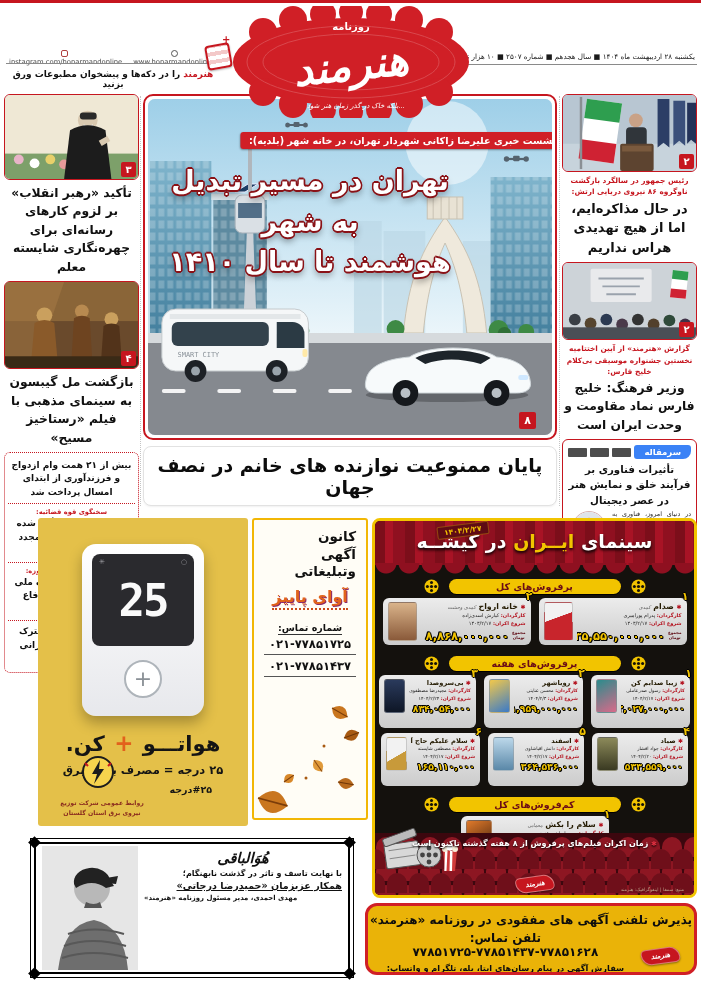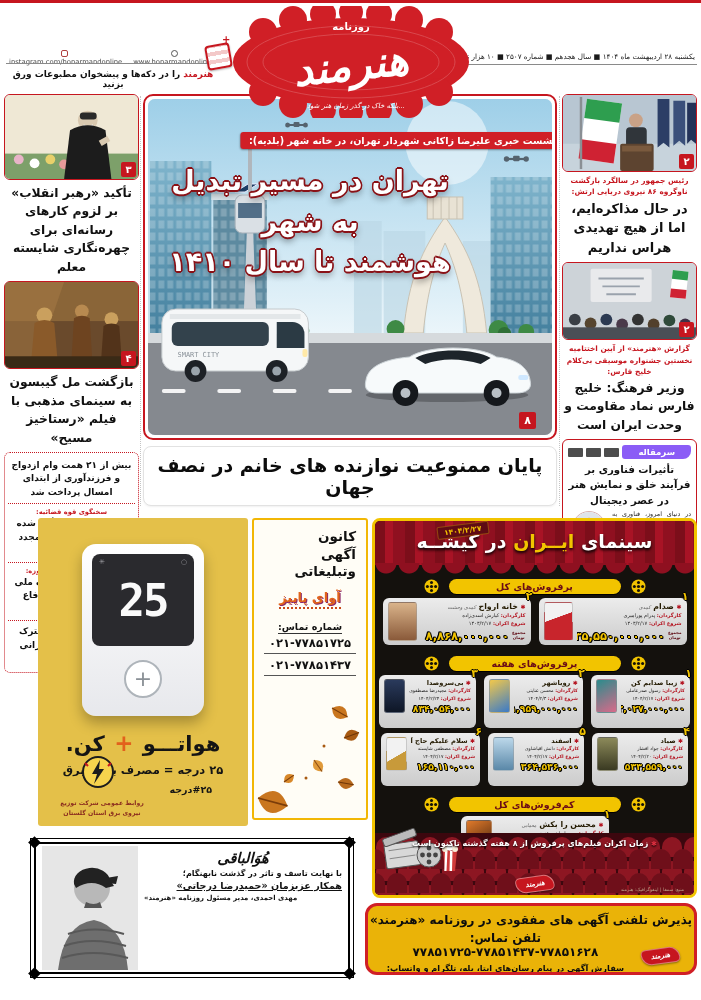--- a/index.html
+++ b/index.html
@@ -33,21 +33,21 @@
   .news-photo{position:relative;height:78px;border:1.5px solid #c6161f;border-radius:6px;overflow:hidden;background:#dde;}
   .news-photo svg{display:block;width:100%;height:100%;}
   .badge{position:absolute;bottom:2px;right:2px;background:#c6161f;color:#fff;width:15px;height:15px;
          font-size:10px;font-weight:bold;display:flex;align-items:center;justify-content:center;border-radius:2px;z-index:3;}
   .kicker{color:#c6161f;font-weight:bold;font-size:7.4px;text-align:center;line-height:1.55;margin:3px 0 1px;}
   .headline{font-size:13px;font-weight:bold;color:#101010;text-align:center;line-height:1.5;margin-bottom:5px;}
   .headline.sm{font-size:12.3px;}
   
   .editorial{border:1.3px solid #c6161f;border-radius:6px;padding:5px 5px 12px;position:relative;height:118px;overflow:hidden;margin-top:3px;}
   .ed-head{display:flex;align-items:center;gap:3px;margin-bottom:3px;}
-  .ed-pill{background:#8b5cf6;color:#fff;font-size:8.5px;font-weight:bold;padding:2px 16px;border-radius:3px 3px 8px 3px;}
+  .ed-pill{background:#3b82f6;color:#fff;font-size:8.5px;font-weight:bold;padding:2px 10px;border-radius:3px 3px 8px 3px;}
   .ed-block{flex:1;height:9px;background:#4d4d4d;border-radius:1px;}
   .ed-title{font-size:10.2px;font-weight:bold;color:#111;text-align:center;line-height:1.5;margin-bottom:2px;}
   .ed-author{float:left;width:42px;text-align:center;margin:1px 2px 1px 0;}
   .ed-avatar{width:34px;height:34px;border-radius:50%;overflow:hidden;margin:0 auto;border:1px solid #d6b0b0;}
   .ed-avatar svg{display:block;width:100%;height:100%;}
   .ed-author-name{display:inline-block;background:#c6161f;color:#fff;font-size:5.2px;font-weight:bold;
                   padding:1px 2px;border-radius:2px;margin-top:1px;}
   .ed-body{font-size:6.4px;color:#222;text-align:justify;line-height:1.55;}
   .ed-more{position:absolute;bottom:2px;left:6px;background:#fff;color:#c6161f;font-size:7.3px;font-weight:bold;padding:0 3px;}
   
@@ -90,21 +90,21 @@
   .energy-line2{position:absolute;top:245px;width:100%;text-align:center;font-size:11.5px;font-weight:bold;color:#141414;}
   .energy-hash{position:absolute;top:266px;right:36px;font-size:9.5px;font-weight:bold;color:#141414;}
   .energy-logo{position:absolute;bottom:36px;left:42px;width:36px;height:36px;}
   .energy-org{position:absolute;bottom:8px;left:8px;width:112px;text-align:center;font-size:6.2px;font-weight:bold;
               color:#8a2b1e;line-height:1.6;}
   
   .agency-ad{position:absolute;left:252px;top:518px;width:116px;height:302px;background:#fffdf6;
              border:2.5px solid #f2b705;border-radius:3px;overflow:hidden;}
   .ag-title{padding:8px 10px 0;text-align:right;font-size:13.5px;font-weight:800;line-height:1.3;color:#111;}
   .ag-brand{margin:6px auto 0;text-align:center;}
-  .ag-brand span{display:inline-block;font-size:13px;font-weight:800;color:#e2641c;
+  .ag-brand span{display:inline-block;font-size:16px;font-weight:800;color:#e2641c;
                  text-shadow:1px 1px 0 #8a2a6a;border-bottom:2px dotted #c94a1a;padding-bottom:2px;}
   .ag-label{margin-top:12px;text-align:center;font-size:9.5px;font-weight:bold;color:#111;}
   .ag-label span{border-bottom:1px solid #333;padding-bottom:1px;}
   .ag-phone{direction:ltr;text-align:center;font-size:11.5px;font-weight:bold;color:#111;
             border-bottom:1px solid #555;margin:0 10px;padding:4px 0 3px;}
   .ag-phone:last-of-type{border-bottom:1px solid #555;}
   .ag-leaves{position:absolute;bottom:0;left:0;width:100%;height:128px;}
   
   .cinema-ad{position:absolute;left:372px;top:518px;width:325px;height:380px;background:#14110d;
              border:3px solid #f2c400;border-radius:8px;overflow:hidden;}
@@ -753,21 +753,21 @@
           <circle cx="7.5" cy="11.6" r="1.5" fill="#141108"></circle>
           <circle cx="3.4" cy="7.5" r="1.5" fill="#141108"></circle>
           <circle cx="11.6" cy="7.5" r="1.5" fill="#141108"></circle>
         </svg>
     </div>
 
     <div class="mrow">
       <div class="mcard big" style="height:44px">
         <span class="mrank">۱</span>
         <div class="minfo">
-          <div class="mtitle"><span class="mark">✱</span> <span>محسن را بکش</span> <span class="genre">معمایی</span></div>
+          <div class="mtitle"><span class="mark">✱</span> <span>سلام را بکش</span> <span class="genre">معمایی</span></div>
           <div class="mline"><span class="lbl">کارگردان:</span> <span>محمدابراهیم عزیزی</span></div>
           <div class="mline"><span class="lbl">شروع اکران:</span> <span>۱۴۰۴/۲/۱۷</span></div>
           <div class="gross-row">
               <span class="mgross">۶۶,۷۰۴,۰۰۰</span>
             </div>
         </div>
         <div class="poster p-bazi" style="width:26px;height:34px"></div>
       </div>
     </div>
 

